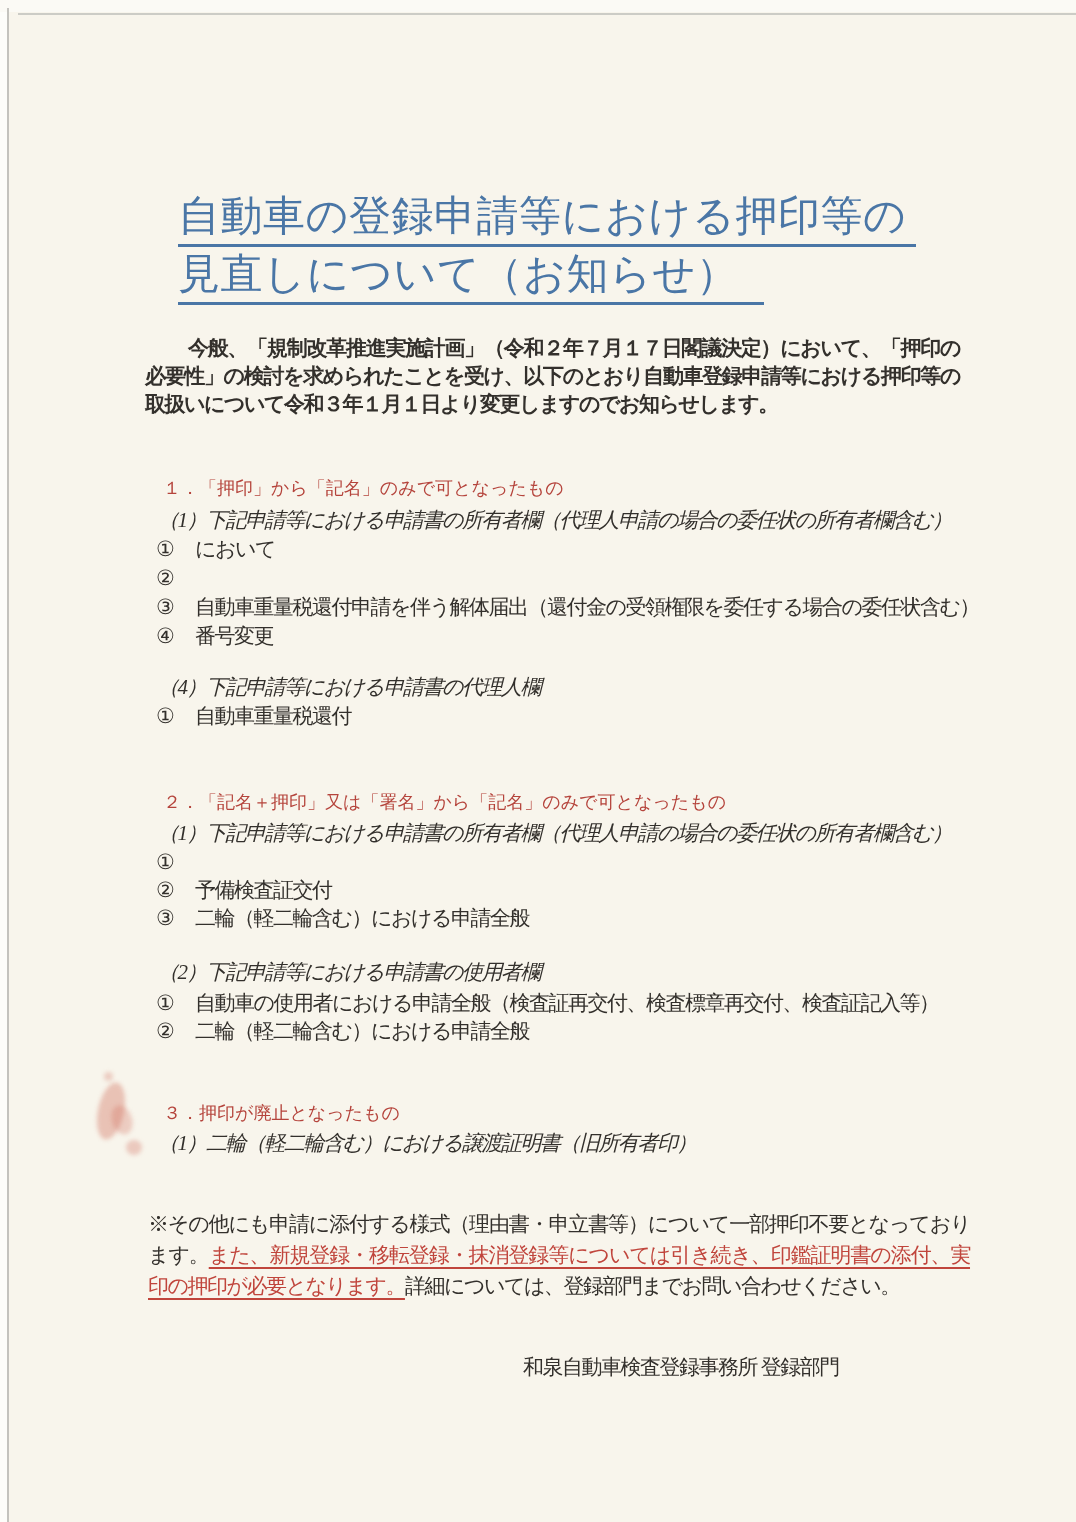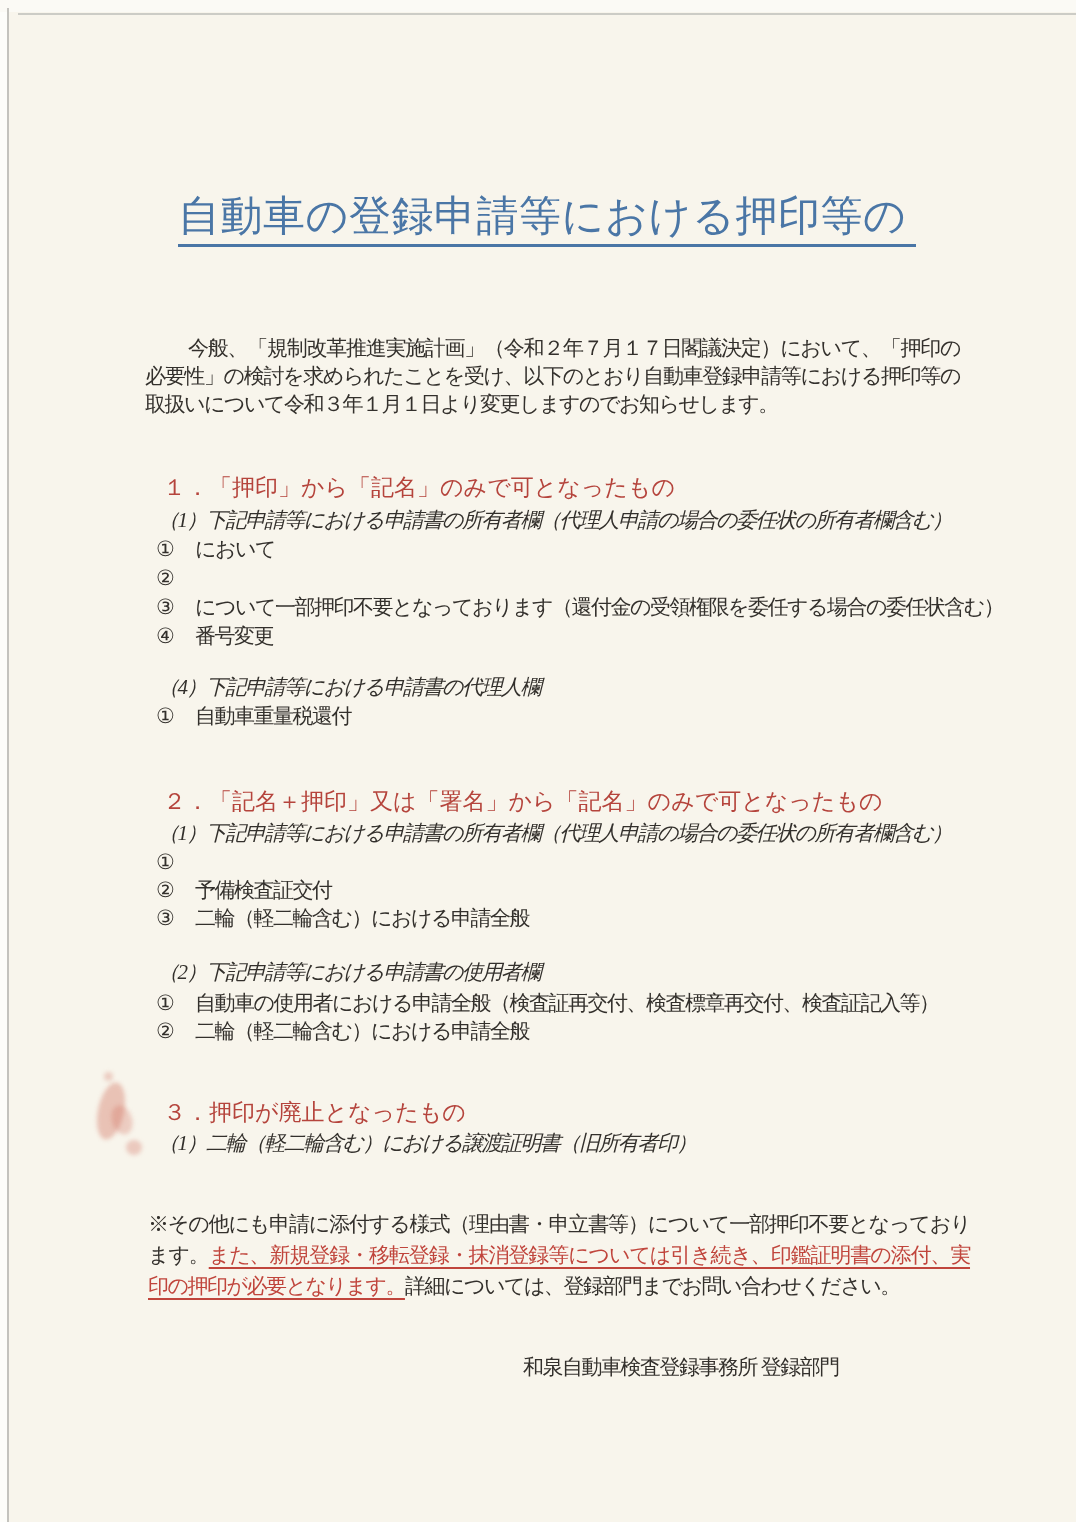--- a/index.html
+++ b/index.html
@@ -61,25 +61,26 @@
     letter-spacing: -1.5px;
     line-height: 28px;
   }
   .intro {
     position: absolute;
     left: 145px;
     top: 334px;
     width: 815px;
     text-indent: 43px;
     text-align: justify;
+    font-weight: bold;
   }
   .sec-heading {
     position: absolute;
     left: 163px;
-    font-size: 23px;
+    font-size: 18px;
     letter-spacing: 0;
     line-height: 28px;
     color: var(--heading_red, #b5443c);
     white-space: nowrap;
   }
   .sub-label {
     position: absolute;
     left: 158px;
     white-space: nowrap;
     line-height: 26px;
@@ -151,37 +152,38 @@
 
 <div class="ink-stain">
   <div class="blob b1"></div>
   <div class="blob b2"></div>
   <div class="blob b3"></div>
   <div class="blob b4"></div>
 </div>
 
 <div class="doc-title">
   <div class="tline tline1">自動車の登録申請等における押印等の</div>
+  <div class="tline tline2">見直しについて（お知らせ）</div>
 </div>
 
 <div class="intro body-text">今般、「規制改革推進実施計画」（令和２年７月１７日閣議決定）において、「押印の必要性」の検討を求められたことを受け、以下のとおり自動車登録申請等における押印等の取扱いについて令和３年１月１日より変更しますのでお知らせします。</div>
 
 <div class="sec-heading" style="top:474px">１．「押印」から「記名」のみで可となったもの</div>
 <div class="sub-label body-text" style="top:507px">（1）下記申請等における申請書の所有者欄（代理人申請の場合の委任状の所有者欄含む）</div>
 <div class="item-list body-text lh29" style="top:535px">
   <div class="item">
     <span class="marker">①</span>
     <span class="itext">において</span>
   </div>
   <div class="item">
     <span class="marker">②</span>
   </div>
   <div class="item">
     <span class="marker">③</span>
-    <span class="itext">について一部押印不要となっております（還付金の受領権限を委任する場合の委任状含む）</span>
+    <span class="itext">自動車重量税還付申請を伴う解体届出（還付金の受領権限を委任する場合の委任状含む）</span>
   </div>
   <div class="item">
     <span class="marker">④</span>
     <span class="itext">番号変更</span>
   </div>
 </div>
 <div class="sub-label body-text" style="top:674px">（4）下記申請等における申請書の代理人欄</div>
 <div class="item-list body-text lh29" style="top:702px">
   <div class="item">
     <span class="marker">①</span>

